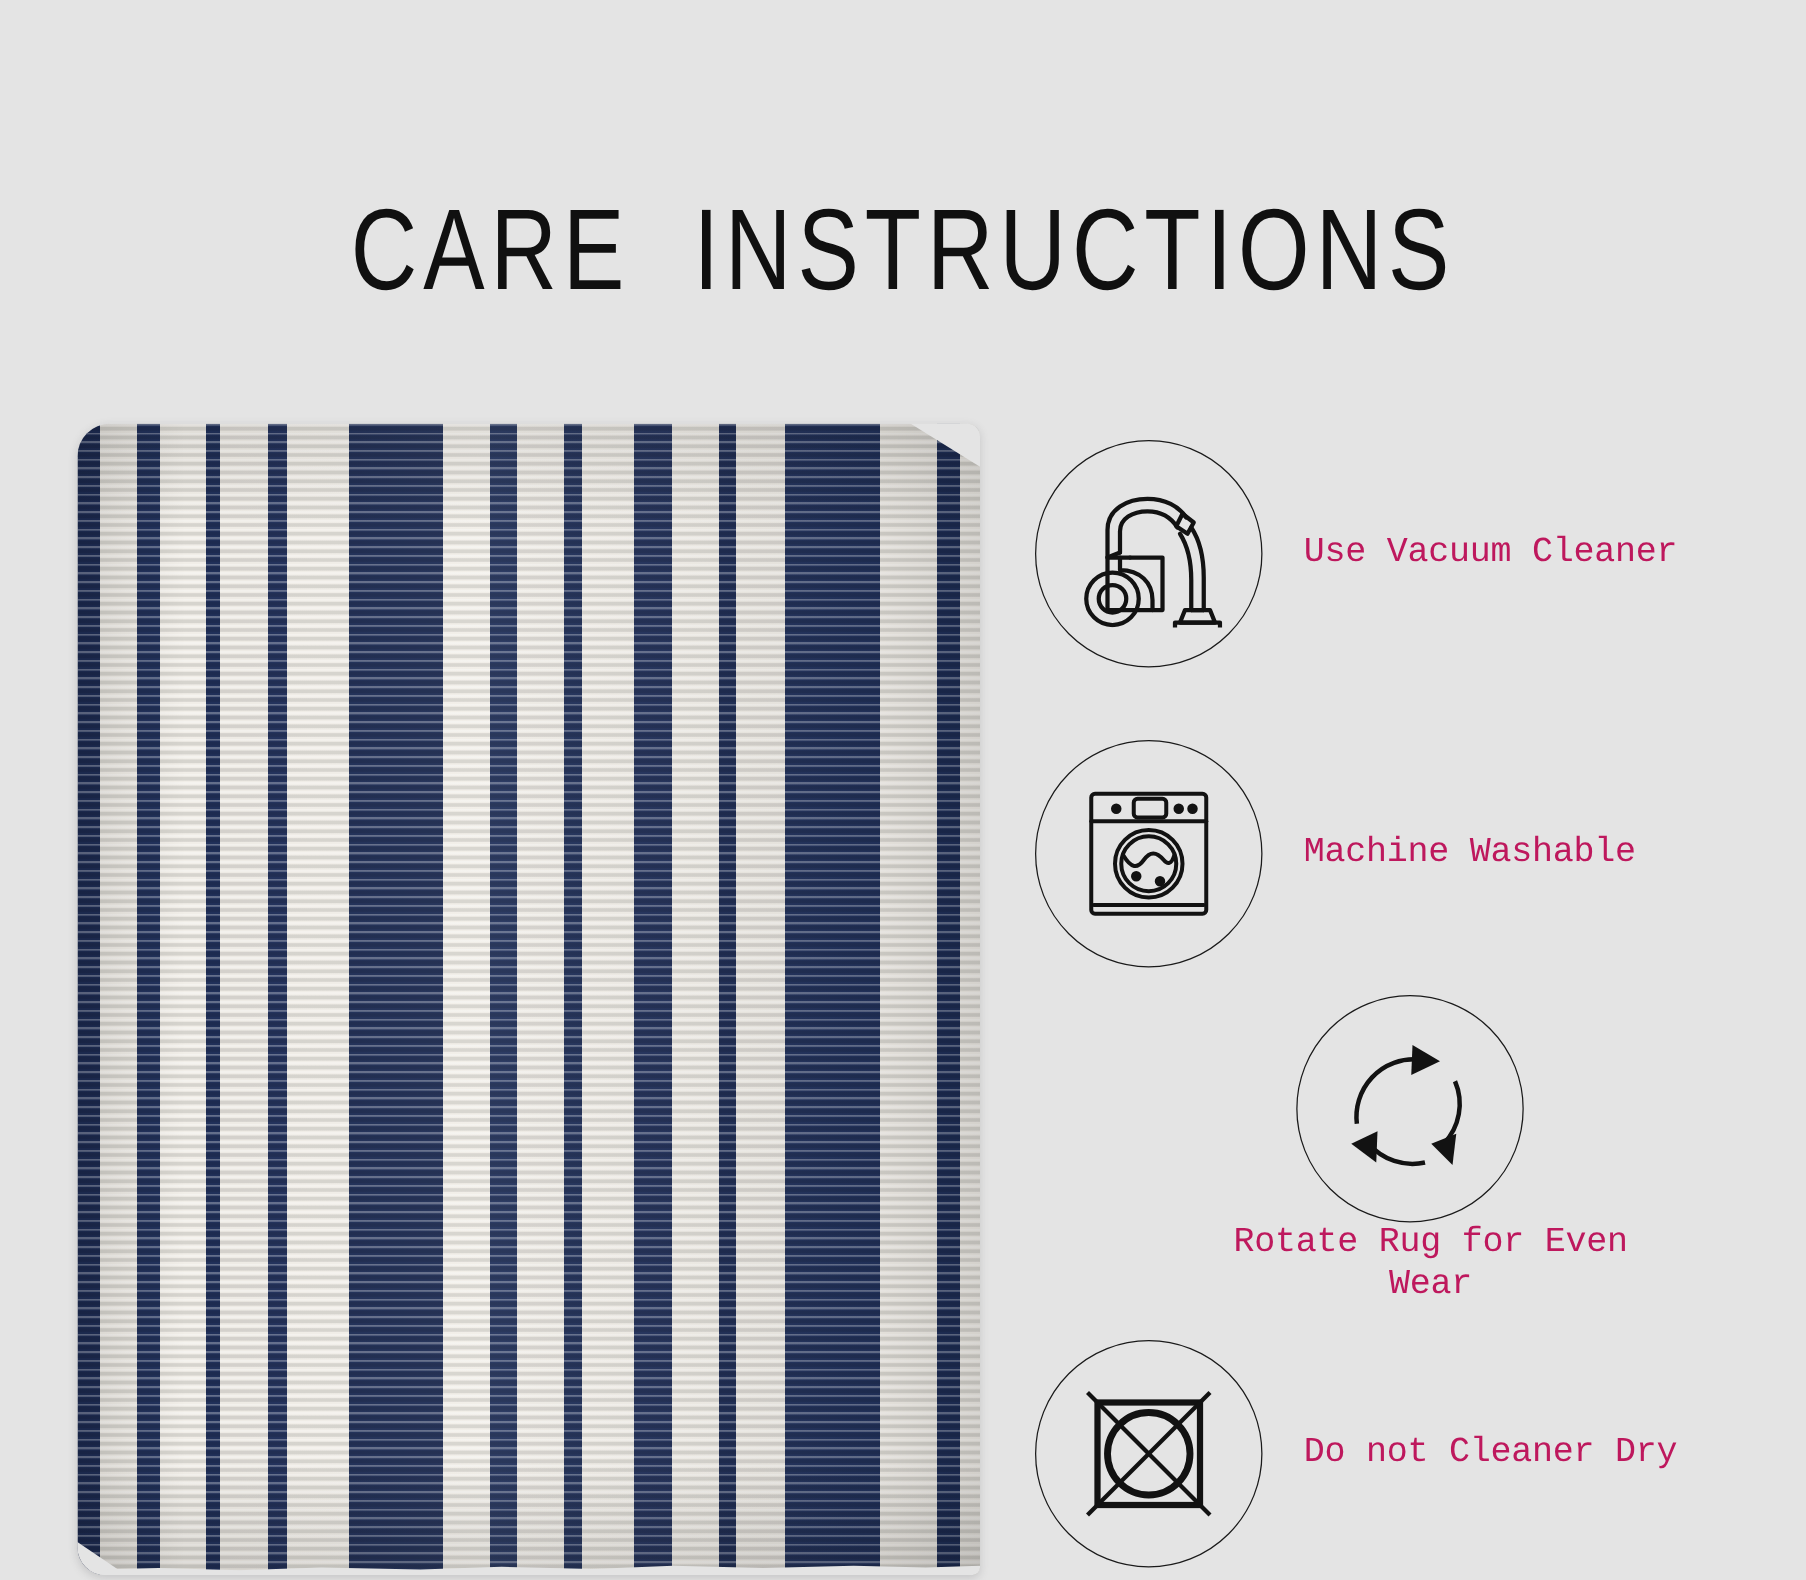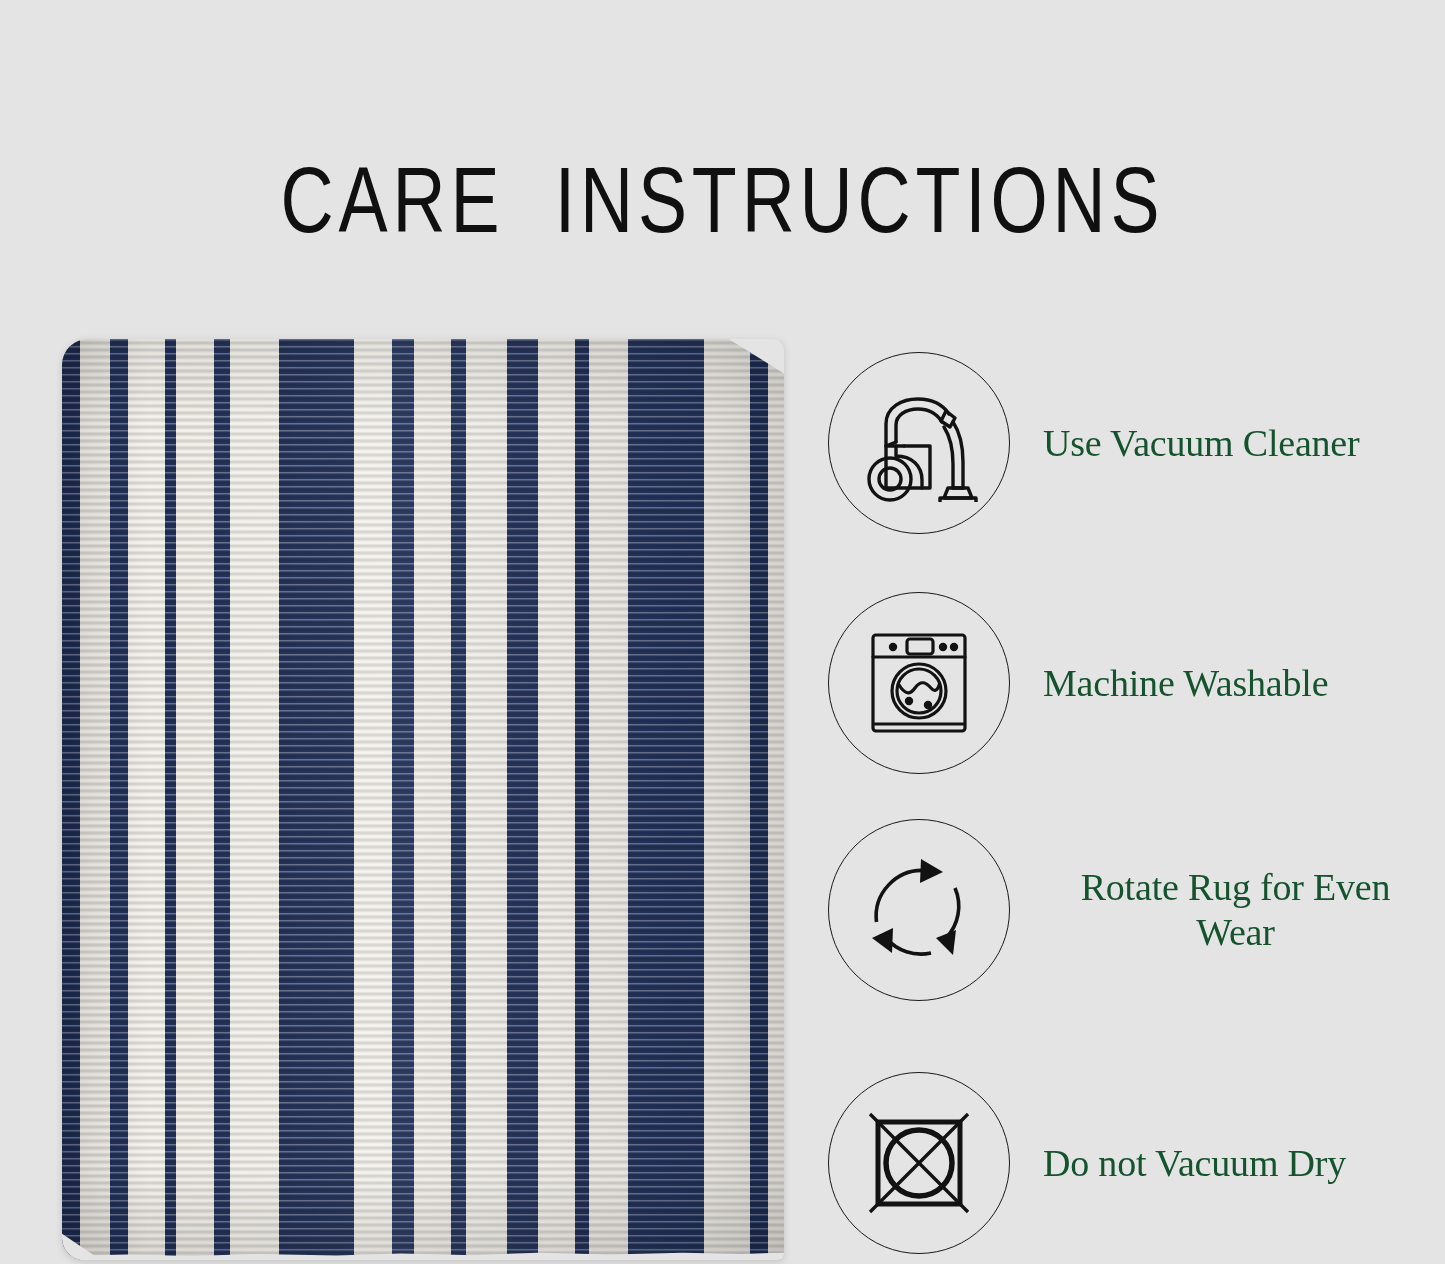--- a/index.html
+++ b/index.html
@@ -154,42 +154,42 @@
   .row {
     position: absolute;
     left: 828px;
     width: 600px;
     height: 180px;
     display: flex;
     align-items: center;
   }
   #row-0 { top: 305px; }
   #row-1 { top: 545px; }
-  #row-2 { top: 772px; }
+  #row-2 { top: 748px; flex-direction: column; }
   #row-3 { top: 1025px; }
 
   .icon-circle {
     flex: 0 0 auto;
     width: 180px;
     height: 180px;
     border: 1.6px solid #1a1a1a;
     border-radius: 50%;
     display: flex;
     align-items: center;
     justify-content: center;
     background: transparent;
   }
   .icon-circle svg { display: block; }
 
   .row-label {
     margin-left: 33px;
-    font-family: Liberation Serif, serif;
-    font-size: 38px;
+    font-family: Liberation Mono, monospace;
+    font-size: 28px;
     font-weight: 400;
-    color: #14532d;
+    color: #be185d;
     line-height: 1.18;
     letter-spacing: -0.2px;
     max-width: 390px;
   }
   #row-2 .row-label { text-align: center; }
 </style>
 </head>
 <body>
 
 <div id="page">
@@ -290,16 +290,16 @@
       <svg width="120" height="120" viewBox="0 0 120 120" fill="none" stroke="#121212" stroke-linecap="butt">
 
         <rect x="19" y="19" width="82" height="82" stroke-width="5"></rect>
 
         <circle cx="60" cy="60" r="33" stroke-width="5.5"></circle>
 
         <path d="M11 11 L109 109" stroke-width="3.4"></path>
         <path d="M109 11 L11 109" stroke-width="3.4"></path>
       </svg>
     </div>
-    <div class="row-label">Do not Vacuum Dry</div>
+    <div class="row-label">Do not Cleaner Dry</div>
   </div>
 
 </div>
 
 </body></html>

